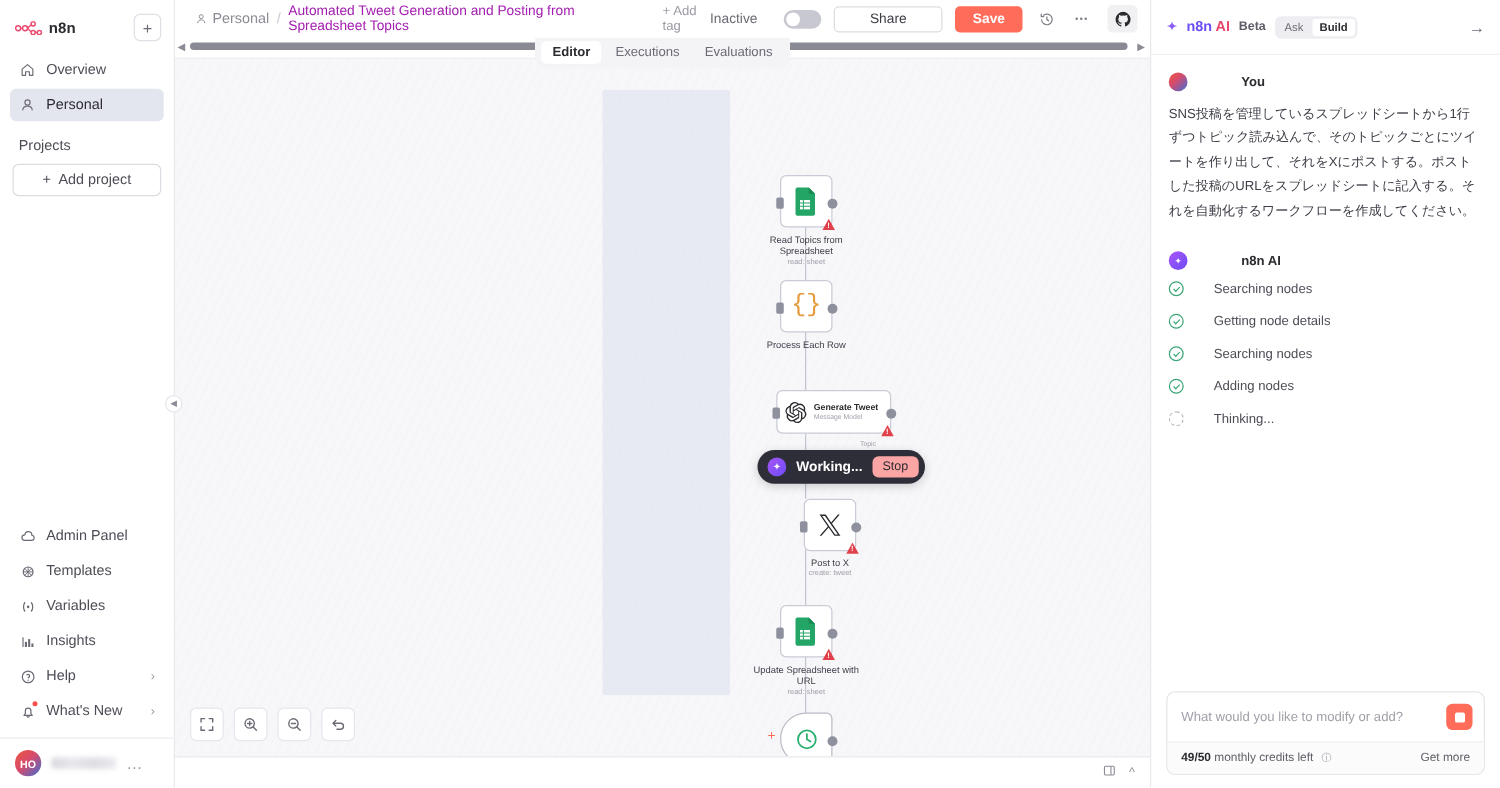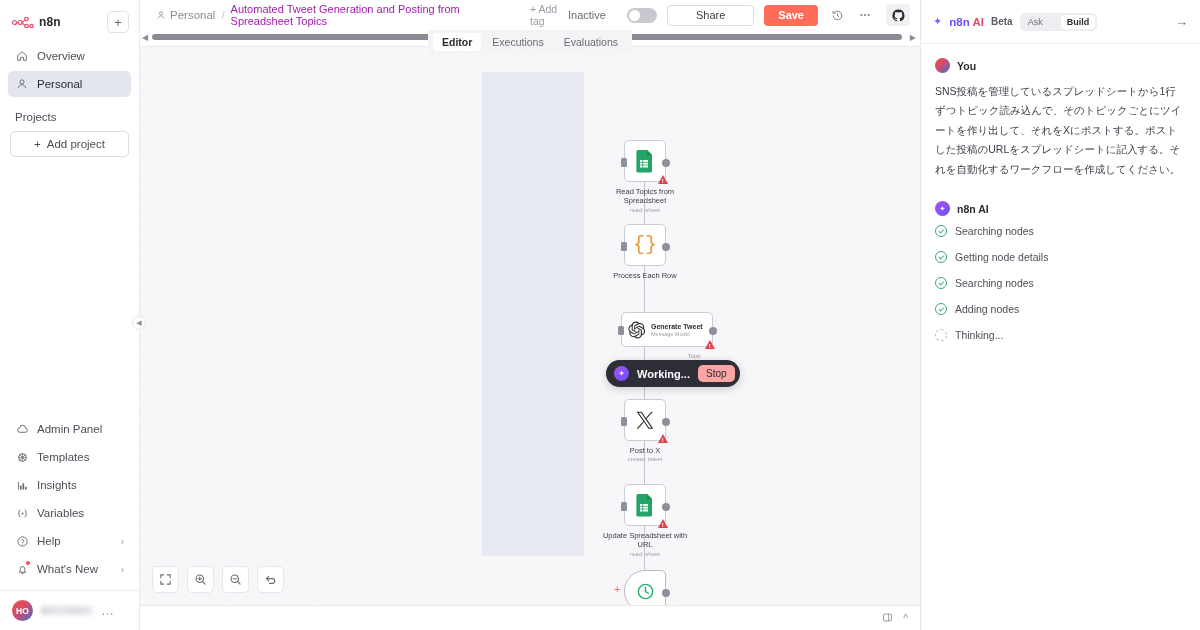--- a/index.html
+++ b/index.html
@@ -199,34 +199,34 @@
     width: 280px; flex: none; background: #fff; border-left: 1px solid #e9e9ed;
     display: flex; flex-direction: column; height: 630px;
   }
   .ai-head { height: 44px; display: flex; align-items: center; padding: 0 12px; gap: 7px; border-bottom: 1px solid #f0f0f4; }
   .ai-spark { color: #8b5cf6; font-size: 11px; }
   .ai-title { font-size: 11.5px; font-weight: 700; }
   .ai-title .n8n-n { color: #6d4df7; } .ai-title .ai-a { color: #e8476b; }
   .beta { font-size: 10px; color: #5d5d67; font-weight: 600; }
   .seg { display: flex; background: #eeeef2; border-radius: 5px; padding: 2px; gap: 1px; }
   .seg-item { font-size: 9px; color: #6b6b75; padding: 2px 6px; border-radius: 3px; }
-  .seg-item.active { background: #fff; color: #2b2b30; font-weight: 600; margin-left: 11px; }
+  .seg-item.active { background: #fff; color: #2b2b30; font-weight: 600; }
   .ai-head-right { margin-left: auto; color: #6b6b75; font-size: 13px; }
 
   .ai-body { flex: 1; overflow: hidden; padding: 14px 14px 0; }
   .msg-head { display: flex; align-items: center; gap: 7px; margin-bottom: 9px; }
   .msg-av { width: 15px; height: 15px; border-radius: 50%; flex: none; }
   .msg-av.you { background: linear-gradient(135deg,#e8573f 0%,#d94a6b 40%,#3b6fd4 100%); }
   .msg-av.ai { background: linear-gradient(135deg,#a855f7,#6d4df7); display:flex; align-items:center; justify-content:center; color:#fff; font-size:7px; }
-  .msg-name { font-size: 10.5px; font-weight: 700; color: #2b2b30; }
+  .msg-name { font-size: 10.5px; font-weight: 700; color: #2b2b30; margin-left: 36px; }
   .msg-body {
     font-size: 10.5px; color: #3d3d47; line-height: 1.85; margin-bottom: 22px;
     word-break: break-all;
   }
-  .status-item { display: flex; align-items: center; gap: 8px; margin-bottom: 14px; }
+  .status-item { display: flex; align-items: center; gap: 24px; margin-bottom: 14px; }
   .status-text { font-size: 10.5px; color: #4d4d57; }
   .chk {
     width: 12px; height: 12px; border-radius: 50%; border: 1.2px solid #3ba776;
     display: flex; align-items: center; justify-content: center; flex: none;
   }
   .chk:after { content: ''; width: 4px; height: 2px; border-left: 1.2px solid #3ba776; border-bottom: 1.2px solid #3ba776; transform: rotate(-45deg) translate(.4px,-.6px); }
   .spinner {
     width: 12px; height: 12px; border-radius: 50%; flex: none;
     border: 1.5px dashed #b8b8c2;
   }
@@ -313,36 +313,36 @@
           <svg width="13" height="13" viewBox="0 0 14 14">
               <circle cx="7" cy="7" r="4.2" fill="none" stroke="currentColor" stroke-width="1.05"></circle>
               <path d="M7 2.8 V11.2 M2.8 7 H11.2 M4 4 L10 10 M10 4 L4 10" stroke="currentColor" stroke-width=".8"></path>
             </svg>
         </span>
         <span>Templates</span>
       </div>
       <div class="sb-item">
         <span class="ic">
           <svg width="13" height="13" viewBox="0 0 14 14">
+              <path d="M4.4 3 C2.6 5 2.6 9 4.4 11 M9.6 3 C11.4 5 11.4 9 9.6 11" fill="none" stroke="currentColor" stroke-width="1.05"></path>
+              <circle cx="7" cy="7" r="1.1" fill="currentColor"></circle>
+            </svg>
+        </span>
+        <span>Variables</span>
+      </div>
+      <div class="sb-item">
+        <span class="ic">
+          <svg width="13" height="13" viewBox="0 0 14 14">
               <path d="M2.6 11.4 V3" stroke="currentColor" stroke-width="1"></path>
               <rect x="4.2" y="7" width="1.8" height="4.4" fill="currentColor"></rect>
               <rect x="7" y="4.6" width="1.8" height="6.8" fill="currentColor"></rect>
               <rect x="9.8" y="8.4" width="1.8" height="3" fill="currentColor"></rect>
             </svg>
         </span>
         <span>Insights</span>
-      </div>
-      <div class="sb-item">
-        <span class="ic">
-          <svg width="13" height="13" viewBox="0 0 14 14">
-              <path d="M4.4 3 C2.6 5 2.6 9 4.4 11 M9.6 3 C11.4 5 11.4 9 9.6 11" fill="none" stroke="currentColor" stroke-width="1.05"></path>
-              <circle cx="7" cy="7" r="1.1" fill="currentColor"></circle>
-            </svg>
-        </span>
-        <span>Variables</span>
       </div>
       <div class="sb-item">
         <span class="ic">
           <svg width="13" height="13" viewBox="0 0 14 14">
               <circle cx="7" cy="7" r="5" fill="none" stroke="currentColor" stroke-width="1.05"></circle>
               <path d="M5.7 5.6 a1.35 1.35 0 1 1 1.5 1.9 v.7" fill="none" stroke="currentColor" stroke-width="1.05"></path>
               <circle cx="7.1" cy="9.8" r=".6" fill="currentColor"></circle>
             </svg>
         </span>
         <span>Help</span>
@@ -470,21 +470,21 @@
             <path fill="#2b2b30" d="M21.3 10a5.6 5.6 0 0 0-.48-4.6 5.67 5.67 0 0 0-6.1-2.72A5.6 5.6 0 0 0 10.5.8a5.67 5.67 0 0 0-5.4 3.92 5.6 5.6 0 0 0-3.75 2.72 5.67 5.67 0 0 0 .7 6.65 5.6 5.6 0 0 0 .48 4.6 5.67 5.67 0 0 0 6.1 2.72 5.6 5.6 0 0 0 4.22 1.88 5.67 5.67 0 0 0 5.4-3.93 5.6 5.6 0 0 0 3.75-2.72 5.67 5.67 0 0 0-.7-6.64zm-8.45 11.8a4.2 4.2 0 0 1-2.7-.97l.13-.08 4.48-2.59a.73.73 0 0 0 .37-.64v-6.32l1.9 1.1a.07.07 0 0 1 .03.05v5.23a4.22 4.22 0 0 1-4.21 4.2zM3.8 17.94a4.2 4.2 0 0 1-.5-2.82l.13.08 4.48 2.59a.73.73 0 0 0 .73 0l5.47-3.16v2.19a.07.07 0 0 1-.03.06l-4.53 2.61a4.22 4.22 0 0 1-5.75-1.54zM2.62 8.2a4.2 4.2 0 0 1 2.2-1.85v5.32a.72.72 0 0 0 .36.63l5.47 3.16-1.9 1.1a.07.07 0 0 1-.06 0L4.1 13.93a4.22 4.22 0 0 1-1.54-5.75zm15.56 3.62L12.7 8.65l1.9-1.1a.07.07 0 0 1 .07 0l4.53 2.62a4.2 4.2 0 0 1-.65 7.58v-5.31a.72.72 0 0 0-.37-.62zm1.89-2.84l-.14-.08-4.47-2.6a.73.73 0 0 0-.74 0L9.26 9.45V7.26a.07.07 0 0 1 .03-.06l4.53-2.61a4.21 4.21 0 0 1 6.25 4.36zM8.22 12.87l-1.9-1.1a.07.07 0 0 1-.03-.05V6.49a4.21 4.21 0 0 1 6.9-3.23l-.13.08L8.6 5.93a.73.73 0 0 0-.37.63zm1.03-2.22L11.68 9.2l2.44 1.4v2.82l-2.44 1.4-2.43-1.4z"></path>
           </svg>
           <span style="display:flex;flex-direction:column;gap:1px;overflow:hidden;">
             <span style="font-size:7px;color:#2b2b30;font-weight:600;">Generate Tweet</span>
             <span style="font-size:5.5px;color:#a0a0aa;">Message Model</span>
           </span>
           <span class="warn"></span>
         </div>
       </div>
 
-      <div class="node" style="left:459px;top:352px;width:92px;">
+      <div class="node" style="left:478px;top:352px;width:92px;">
         <div class="node-box">
           <span class="port in"></span>
           <span class="port out"></span>
           <svg width="20" height="20" viewBox="0 0 24 24">
             <path fill="#2b2b30" d="M13.9 10.6 21.4 2h-1.8l-6.5 7.5L7.9 2H2l7.9 11.4L2 22.4h1.8l6.9-7.9 5.5 7.9H22L13.9 10.6zm-2.4 2.8-.8-1.1L4.4 3.3h2.7l5.1 7.3.8 1.1 6.6 9.5h-2.7l-5.4-7.8z"></path>
           </svg>
           <span class="warn"></span>
         </div>
         <div class="node-label">Post to X</div>
         <div class="node-sub">create: tweet</div>
@@ -607,14 +607,32 @@
       <div class="status-item">
         <span class="chk"></span>
         <span class="status-text">Adding nodes</span>
       </div>
       <div class="status-item">
         <span class="spinner"></span>
         <span class="status-text">Thinking...</span>
       </div>
     </div>
 
+    <div class="ai-foot">
+      <div class="composer">
+        <div class="composer-row">
+          <div class="composer-input">What would you like to modify or add?</div>
+          <div class="stop-sq">
+              <i></i>
+            </div>
+        </div>
+        <div class="credits-row">
+          <span class="credits-text">
+            <b>49/50</b>
+            <span>monthly credits left</span>
+            <span class="info-i">ⓘ</span>
+          </span>
+          <span class="get-more">Get more</span>
+        </div>
+      </div>
+    </div>
   </aside>
 </div>
 
 </body></html>

